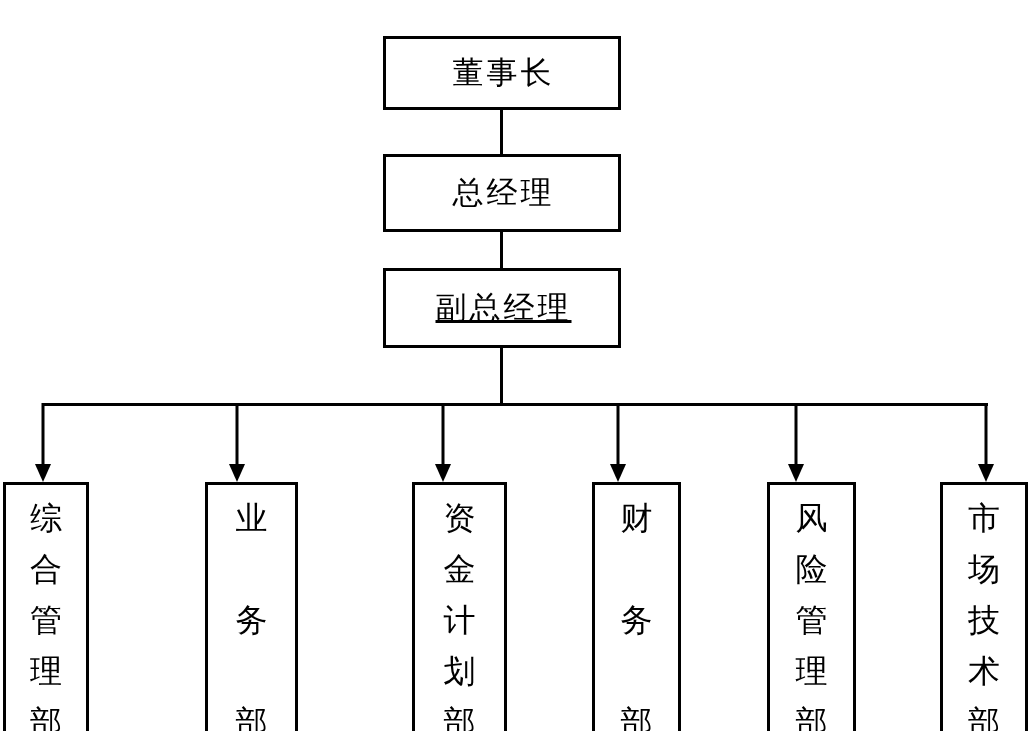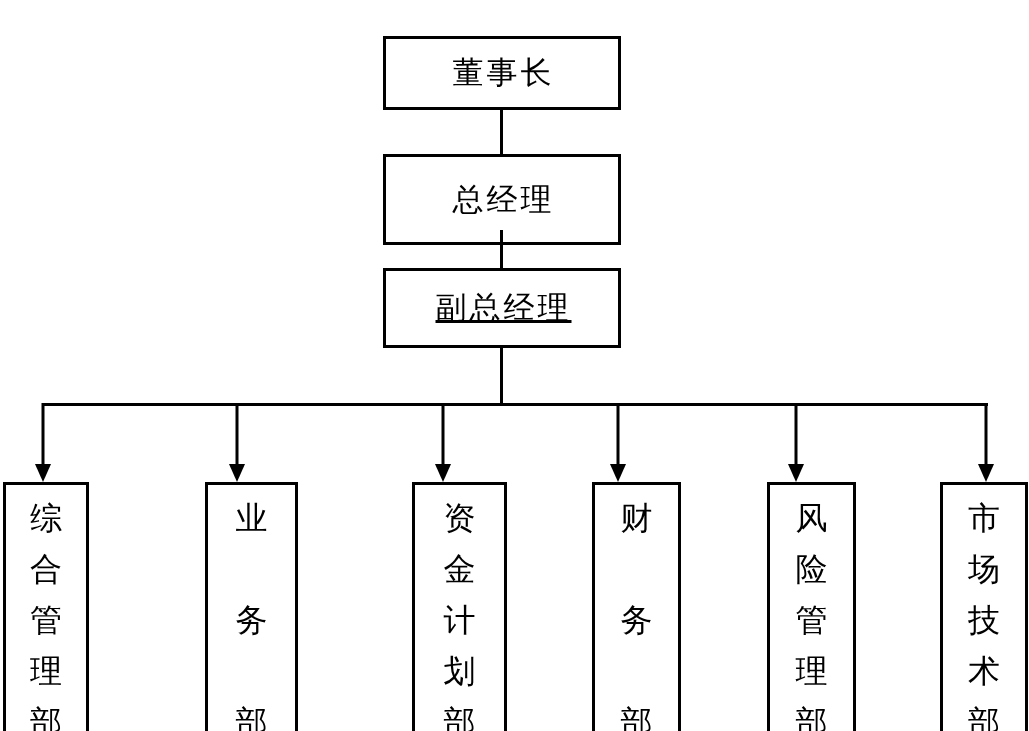--- a/index.html
+++ b/index.html
@@ -95,21 +95,21 @@
 <body>
 
 <div class="canvas">
 
   <div class="hbox" style="left:383px; top:4px; width:238px; height:74px;">
     <span>董事长</span>
   </div>
 
   <div class="vline" style="left:500px; top:77px; height:46px;"></div>
 
-  <div class="hbox" style="left:383px; top:122px; width:238px; height:91px;">
+  <div class="hbox" style="left:383px; top:122px; width:238px; height:78px;">
     <span>总经理</span>
   </div>
 
   <div class="vline" style="left:500px; top:198px; height:39px;"></div>
 
   <div class="hbox" style="left:383px; top:236px; width:238px; height:80px;text-decoration:underline;">
     <span>副总经理</span>
   </div>
 
   <div class="vline" style="left:500px; top:315px; height:58px;"></div>

